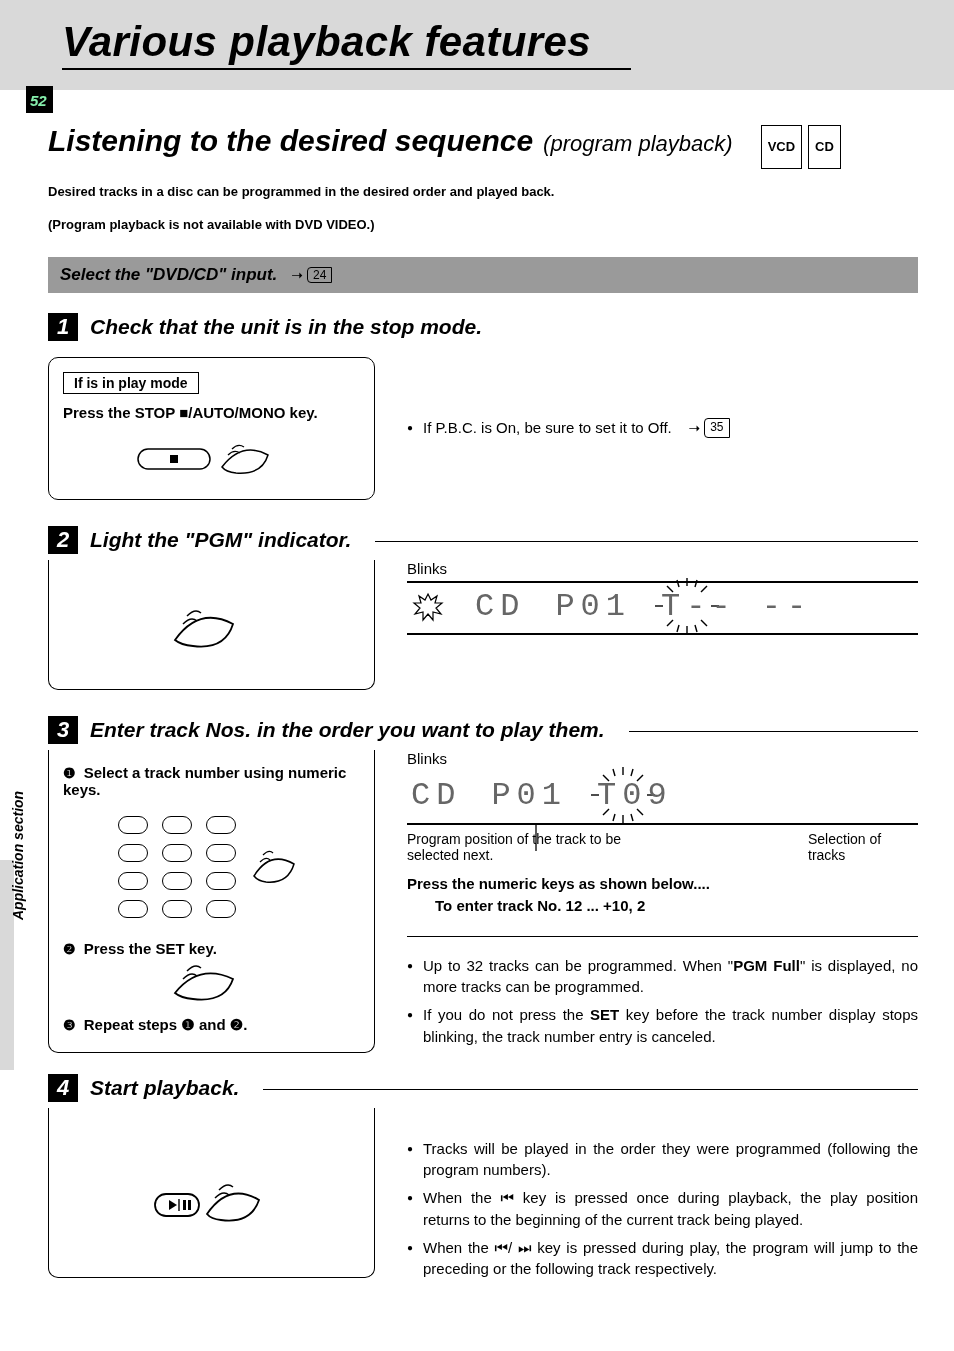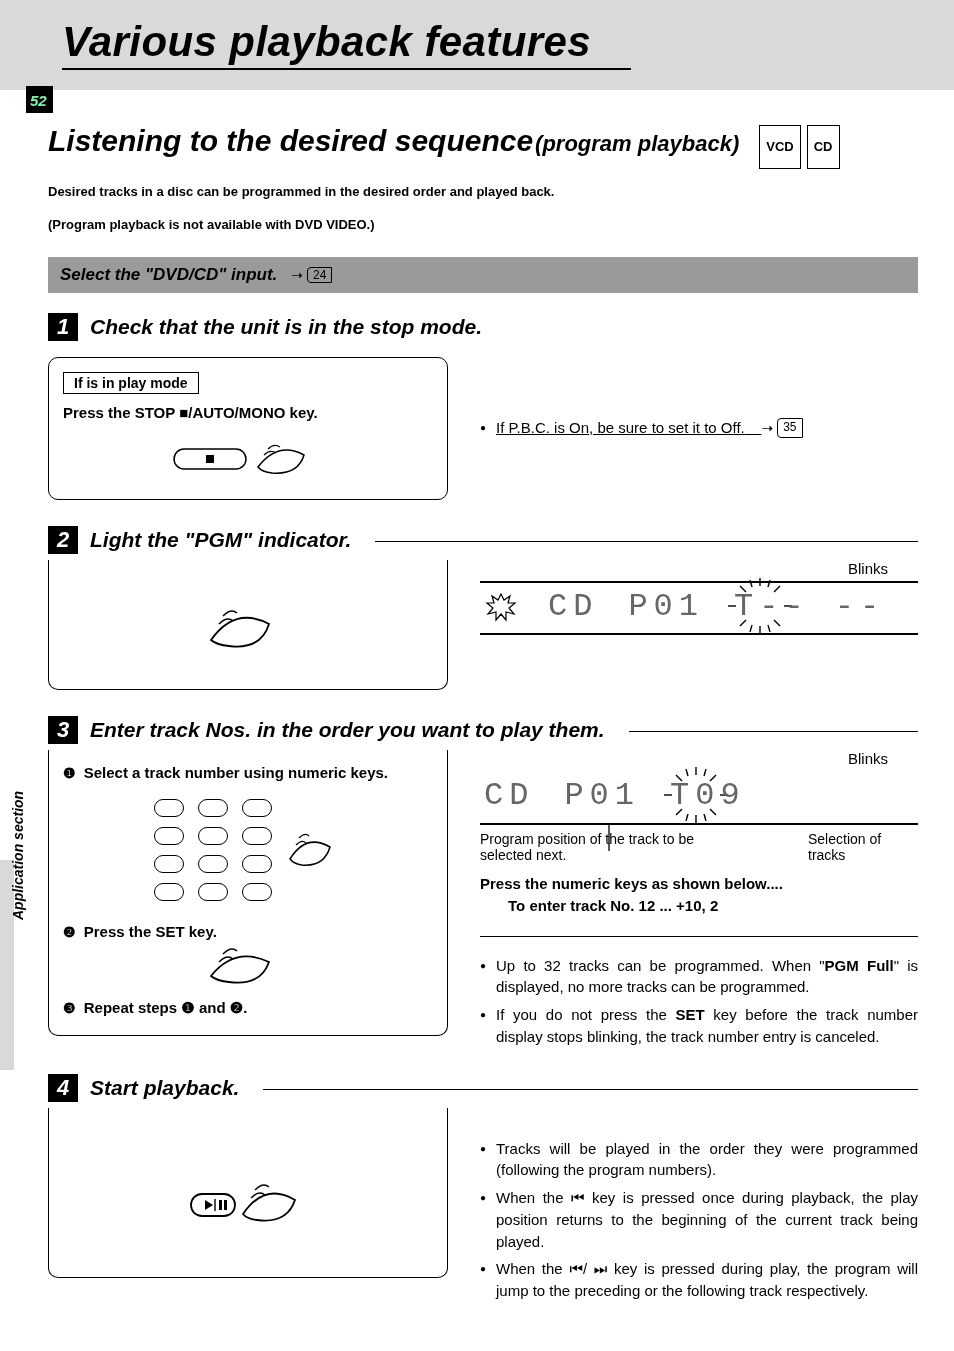--- a/index.html
+++ b/index.html
@@ -43,32 +43,32 @@
     padding-right: 40px;
     padding-bottom: 2px;
   }
   .main {
     padding: 20px 36px 40px 48px;
     position: relative;
   }
   .section-title-row {
     display: flex;
     align-items: baseline;
-    gap: 2px;
+    gap: 10px;
     margin-top: 14px;
   }
   .section-title {
     font-size: 30px;
     font-weight: 700;
     font-style: italic;
     font-family: "Arial Narrow", Arial, sans-serif;
   }
   .section-sub {
     font-size: 22px;
-    font-weight: 700;
+    font-weight: 400;
     font-style: italic;
     font-family: "Arial Narrow", Arial, sans-serif;
   }
   .badges { margin-left: 18px; display: flex; gap: 6px; align-items: center; }
   .badge {
     border: 1.5px solid #000;
     padding: 12px 6px;
     font-size: 13px;
     font-weight: 700;
     font-family: Arial, sans-serif;
@@ -131,21 +131,21 @@
   }
   .two-col {
     display: flex;
     gap: 32px;
     align-items: flex-start;
     margin-top: 6px;
   }
   .left-box {
     border: 1.5px solid #000;
     border-radius: 10px;
-    width: 400px;
+    width: 327px;
     padding: 14px 14px 18px 14px;
     border-top: none;
     border-top-left-radius: 0;
     border-top-right-radius: 0;
   }
   .left-box.with-top {
     border-top: 1.5px solid #000;
     border-radius: 10px;
     margin-top: 10px;
   }
@@ -183,21 +183,21 @@
     line-height: 1.45;
   }
   .bullet-list li::before {
     content: "●";
     position: absolute;
     left: 0;
     font-size: 10px;
     top: 4px;
   }
   .blinks-label {
-    text-align: right;
+    text-align: left;
     font-size: 15px;
     padding-right: 30px;
     margin-bottom: 4px;
   }
   .lcd {
     border-bottom: 2px solid #000;
     height: 54px;
     display: flex;
     align-items: center;
     gap: 30px;
@@ -318,21 +318,21 @@
       <p class="bold">Press the STOP ■/AUTO/MONO key.</p>
       <div class="remote-btn-row">
         <svg width="160" height="46">
           <rect x="6" y="14" width="72" height="20" rx="10" fill="none" stroke="#000" stroke-width="1.5"></rect>
           <rect x="38" y="20" width="8" height="8" fill="#000"></rect>
           <path d="M90 32 q20 -26 46 -12 q-6 20 -32 18 q-10 -1 -14 -6 z" fill="none" stroke="#000" stroke-width="1.5"></path>
           <path d="M96 20 q6 -6 12 -2 M100 14 q6 -6 12 -2" fill="none" stroke="#000" stroke-width="1.3"></path>
         </svg>
       </div>
     </div>
-    <div class="right-col" style="padding-top:70px;text-decoration:underline;">
+    <div class="right-col" style="padding-top:70px;">
       <ul class="bullet-list">
         <li>
           <span>If P.B.C. is On, be sure to set it to Off.</span>
           &nbsp;&nbsp;
           <span class="page-ref">
             <span class="arrow">➝</span>
             <span class="box">35</span>
           </span>
         </li>
       </ul>

